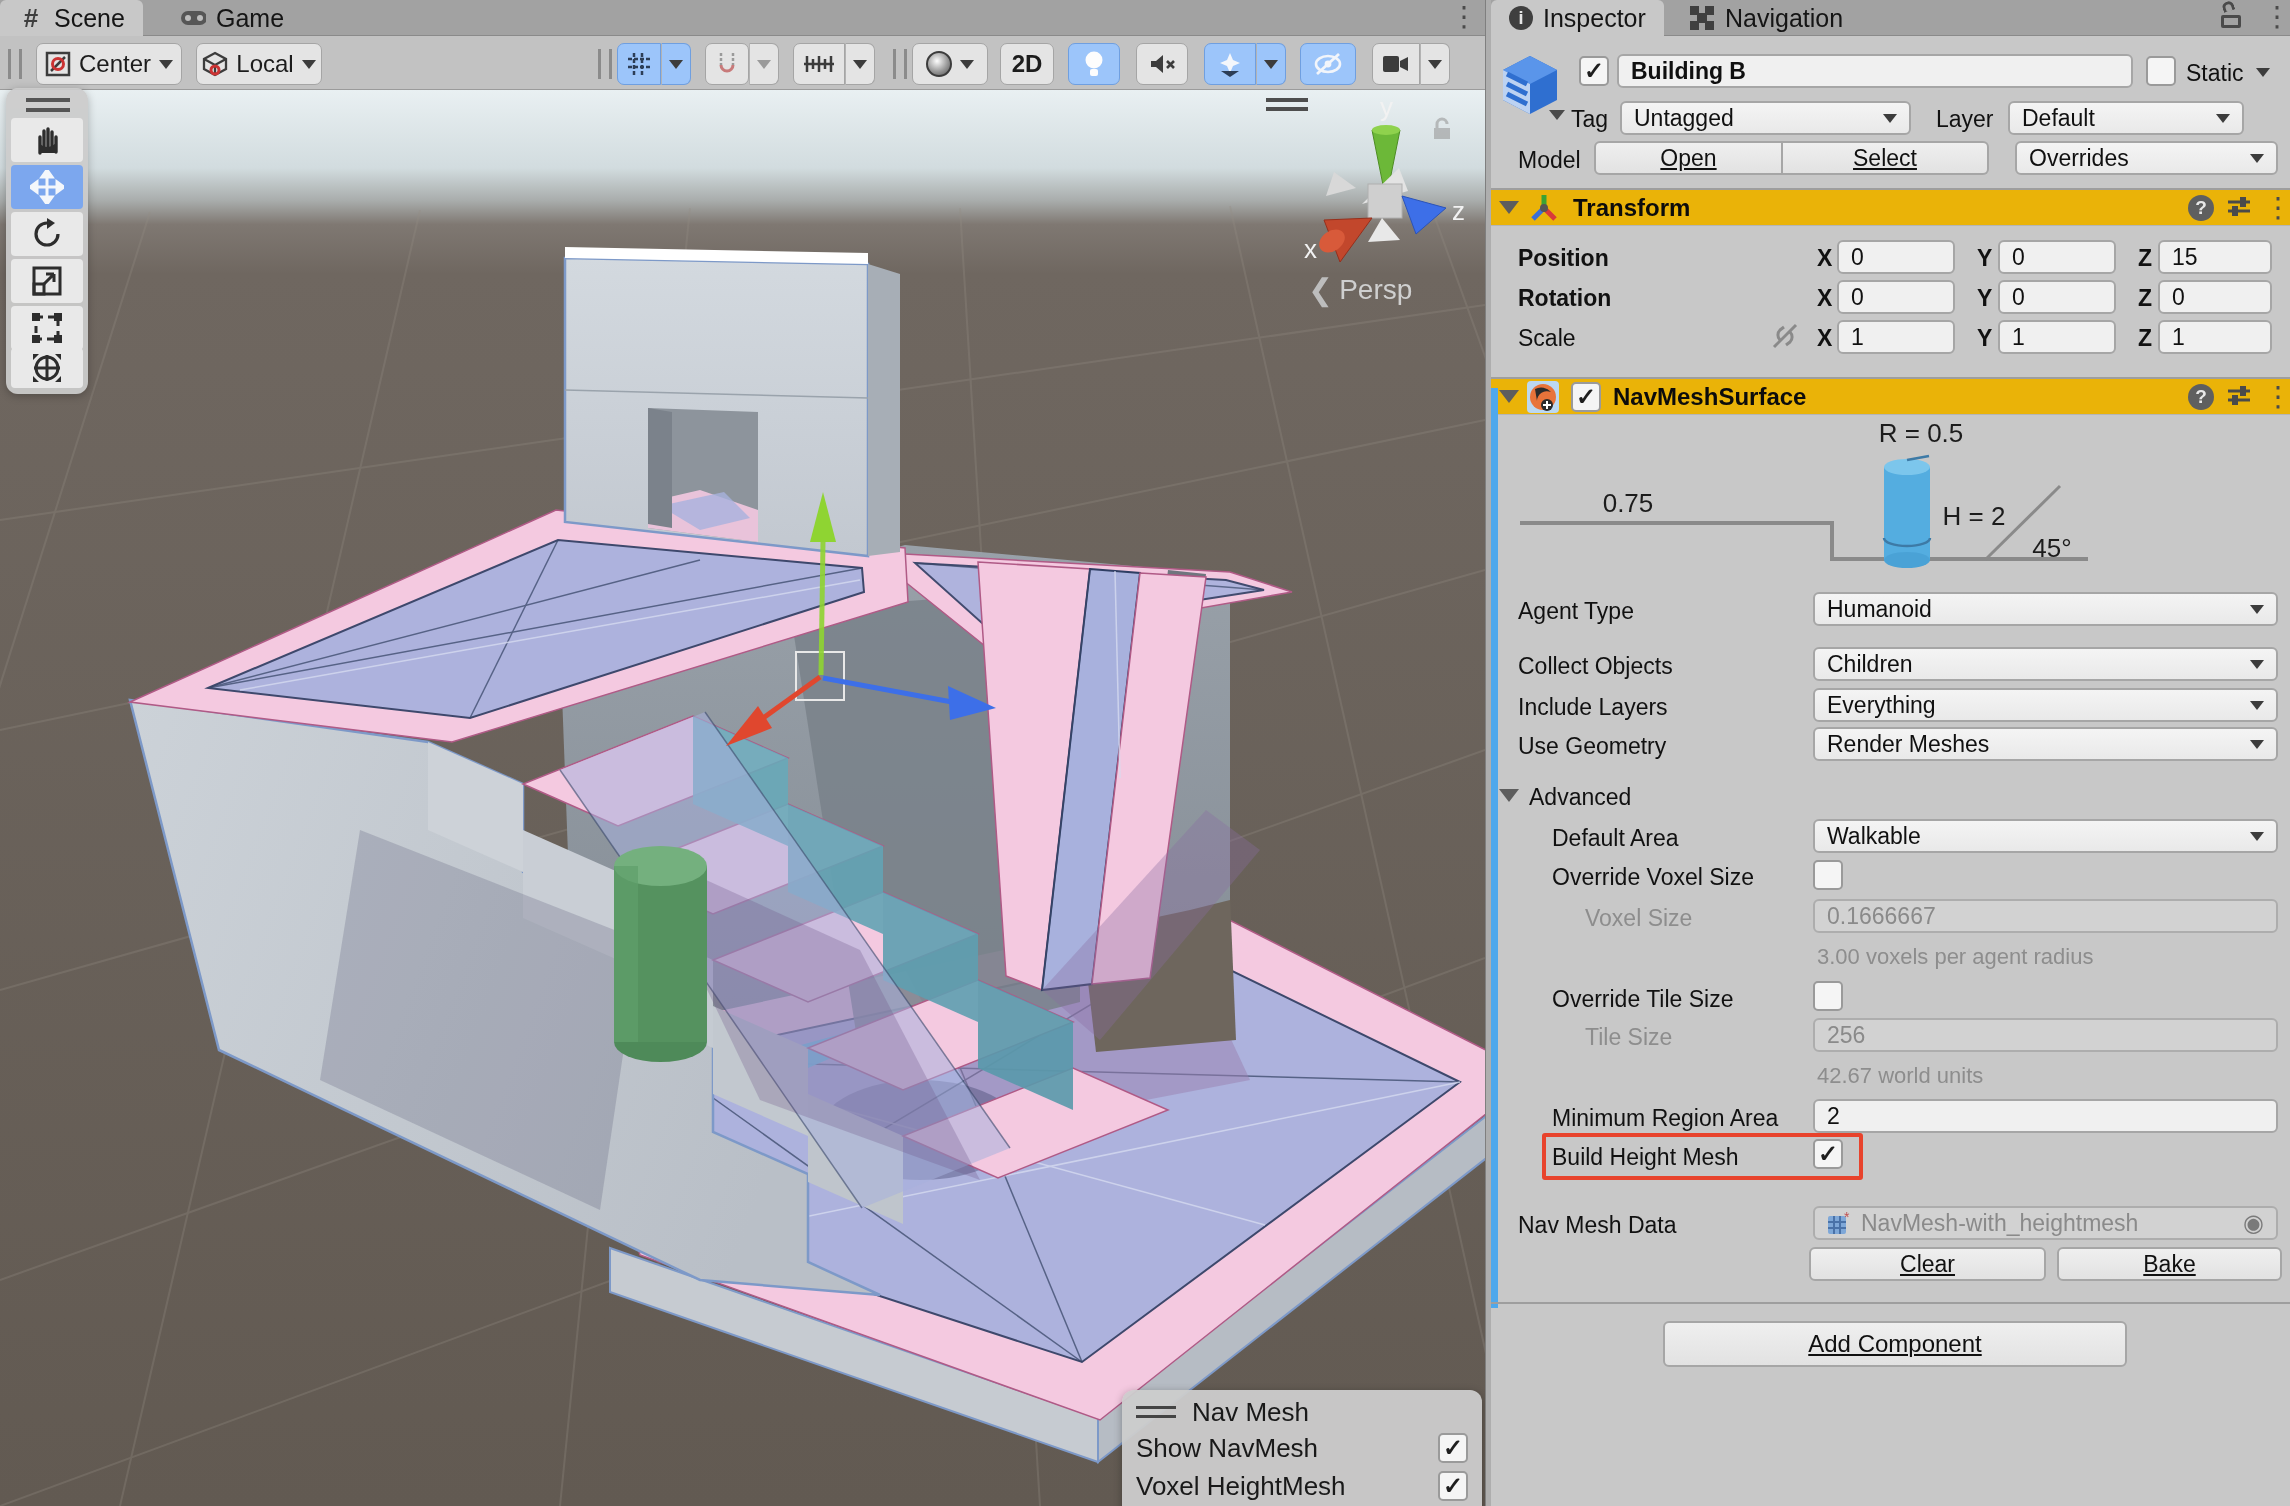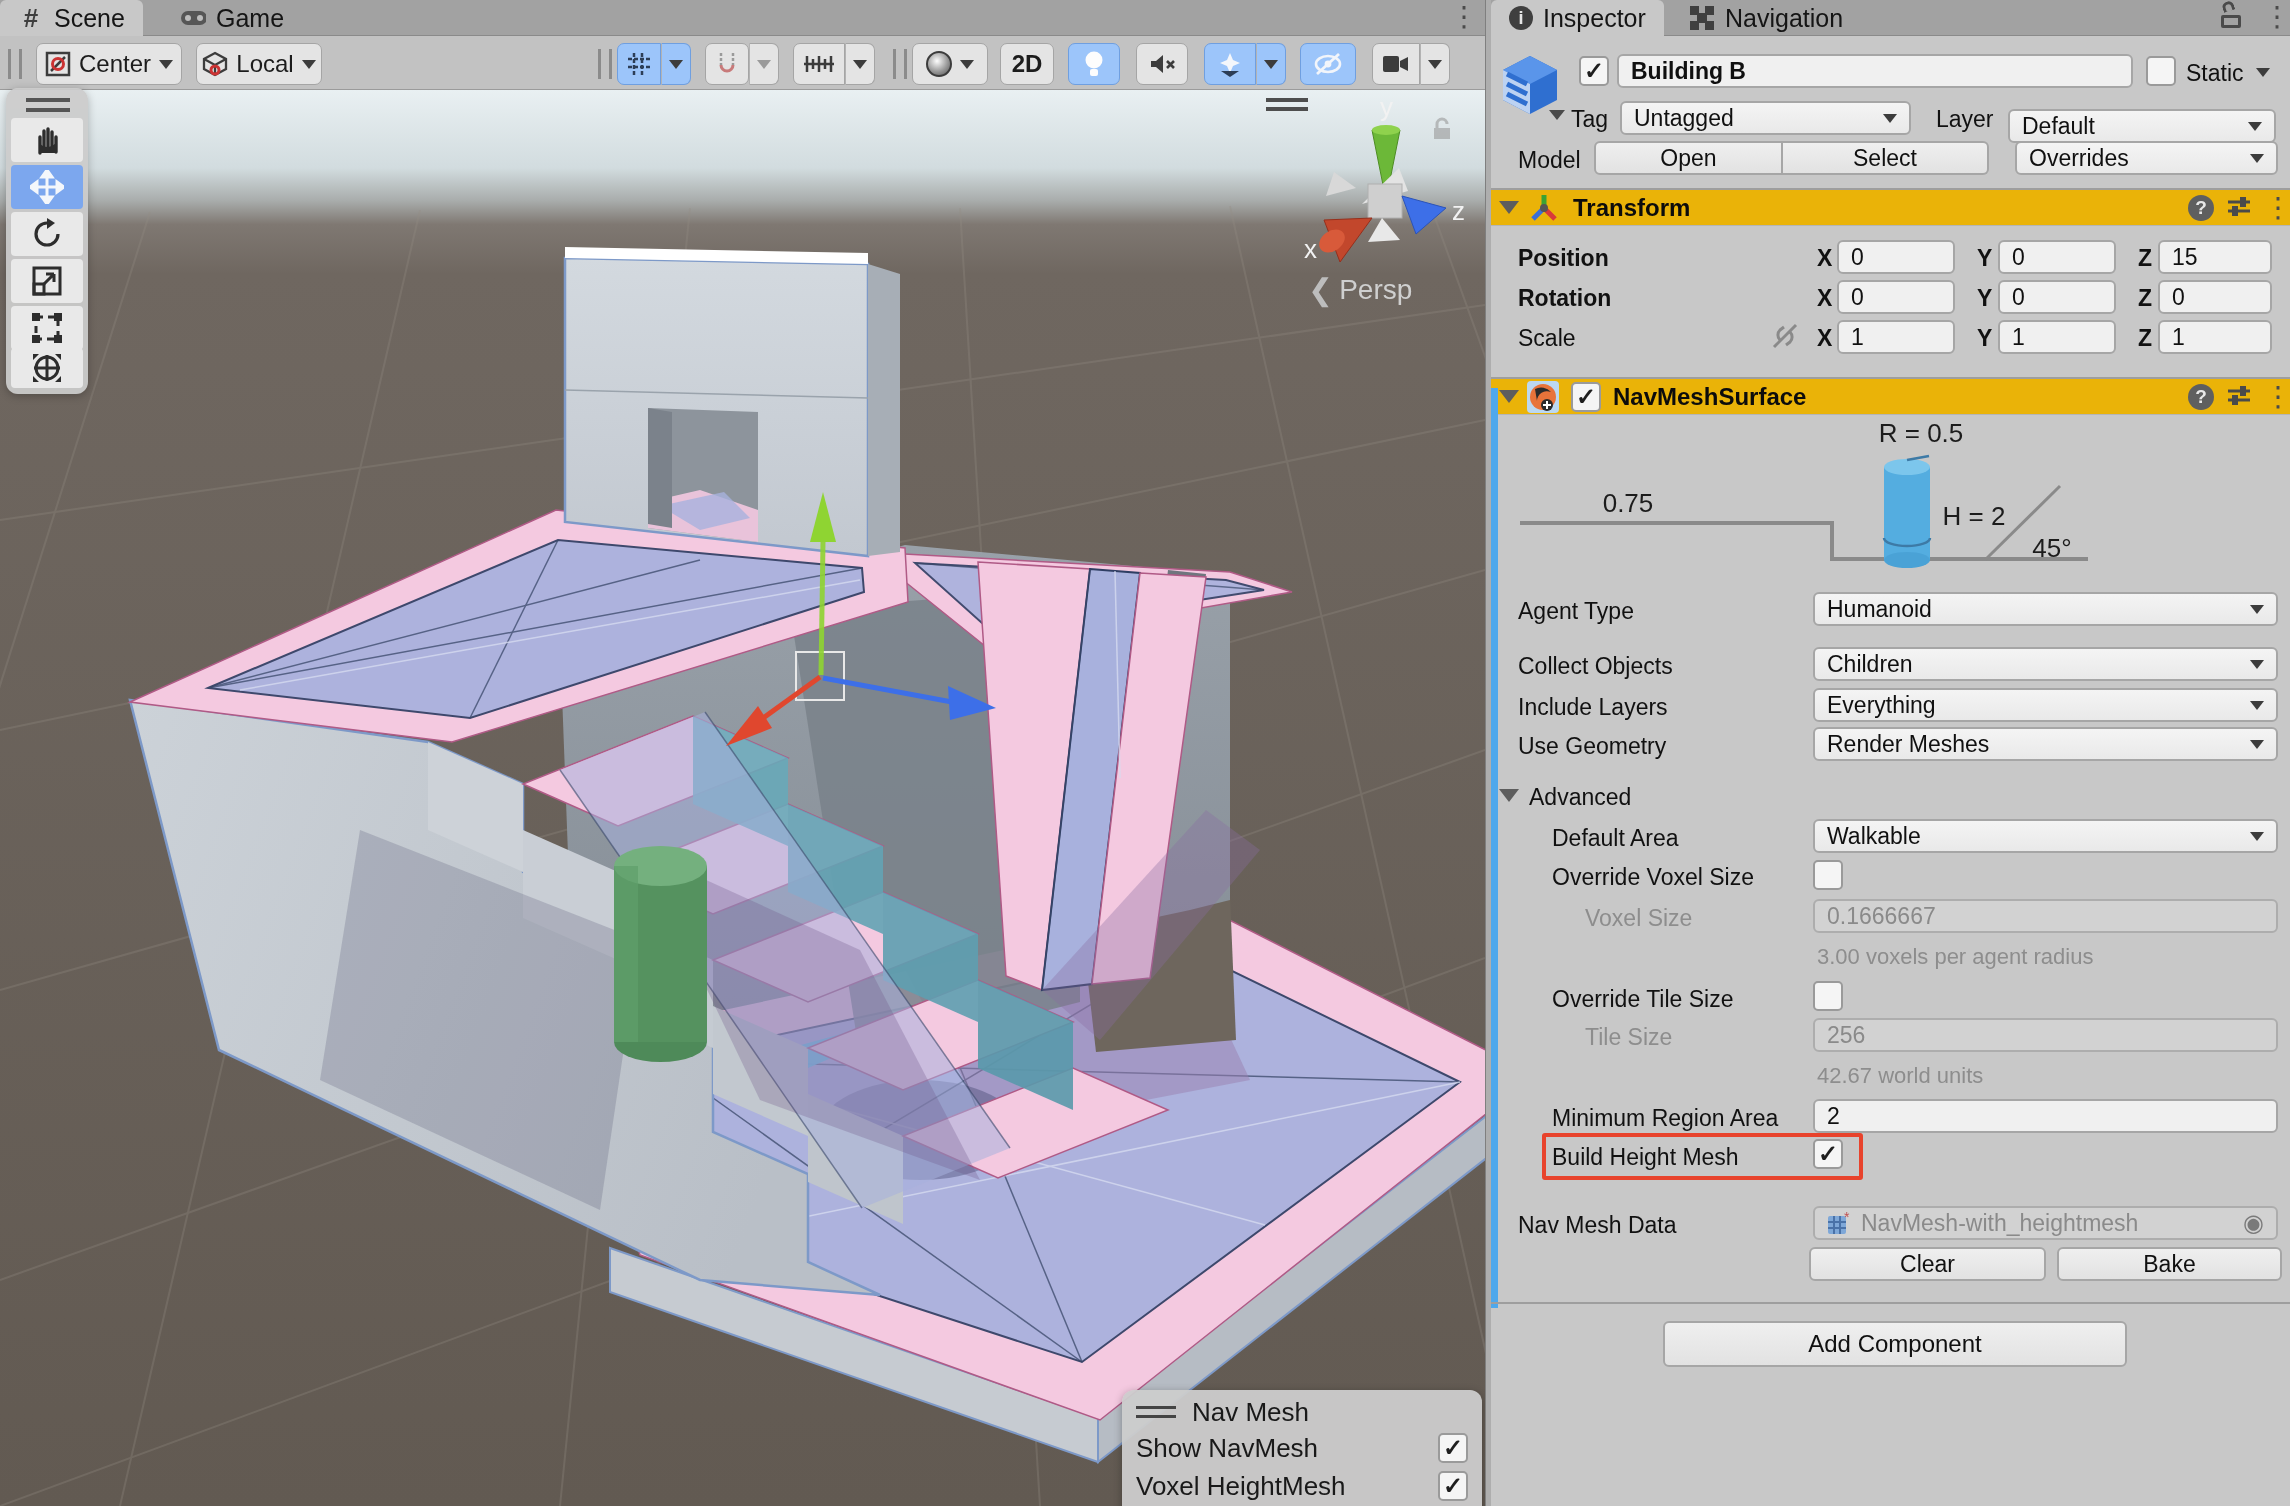--- a/index.html
+++ b/index.html
@@ -72,21 +72,21 @@
   
   #inspector { position:absolute; left:1491px; top:0; width:799px; height:1506px; background:#c8c8c8; }
   .ilabel { position:absolute; font-size:23px; color:#111; white-space:nowrap; }
   .ilabel.dim { color:#8d8d8d; }
   .helper { position:absolute; font-size:22px; color:#8d8d8d; }
   .field, .dropdown, .ibtn { position:absolute; height:34px; background:#f0f0f0; border:2px solid #a6a6a6;
           border-radius:6px; font-size:23px; color:#101010; display:flex; align-items:center;
           padding:0 12px; }
   .dropdown { justify-content:space-between; background:linear-gradient(#f4f4f4,#e9e9e9); }
   .field.disabled { background:#d2d2d2; color:#8a8a8a; border-color:#adadad; }
-  .ibtn { justify-content:center; background:linear-gradient(#efefef,#e2e2e2); }
+  .ibtn { justify-content:center; background:linear-gradient(#efefef,#e2e2e2);text-decoration:underline; }
   .comp-header { position:absolute; left:0; width:799px; height:38px; background:#eab308;
                  border-top:2px solid #9e9e9e; border-bottom:1px solid #b5b5b5;
                  display:flex; align-items:center; }
   .comp-title { font-size:24px; font-weight:bold; color:#0c0c0c; }
   .hicon { position:absolute; width:32px; height:32px; display:flex; align-items:center;
            justify-content:center; }
   .help-circle { width:26px; height:26px; border-radius:50%; background:#5f5f5f; color:#e8e8e8;
                  font-size:19px; font-weight:bold; display:flex; align-items:center; justify-content:center; }
   #override-bar { position:absolute; left:0; top:388px; width:7px; height:920px; }
   #bhm-highlight { position:absolute; left:51px; top:1133px; width:321px; height:47px;
@@ -510,21 +510,21 @@
     <span class="checkbox abs" style="left:655px;top:56px;"></span>
     <span class="ilabel" style="left:695px;top:60px;">Static</span>
     <span class="caret sm abs" style="left:765px;top:68px;"></span>
 
     <span class="ilabel" style="left:80px;top:106px;">Tag</span>
     <div class="dropdown" style="left:129px;top:101px;width:291px;">
       <span>Untagged</span>
       <span class="caret sm"></span>
     </div>
     <span class="ilabel" style="left:445px;top:106px;">Layer</span>
-    <div class="dropdown" style="left:517px;top:101px;width:268px;margin-top:8px;">
+    <div class="dropdown" style="left:517px;top:101px;width:236px;">
       <span>Default</span>
       <span class="caret sm"></span>
     </div>
 
     <span class="ilabel" style="left:27px;top:147px;">Model</span>
     <div class="ibtn" style="left:103px;top:141px;width:189px;border-radius:6px 0 0 6px;">
       <span>Open</span>
       </div>
     <div class="ibtn" style="left:292px;top:141px;width:206px;border-radius:0 6px 6px 0;border-left:none;">
       <span>Select</span>

